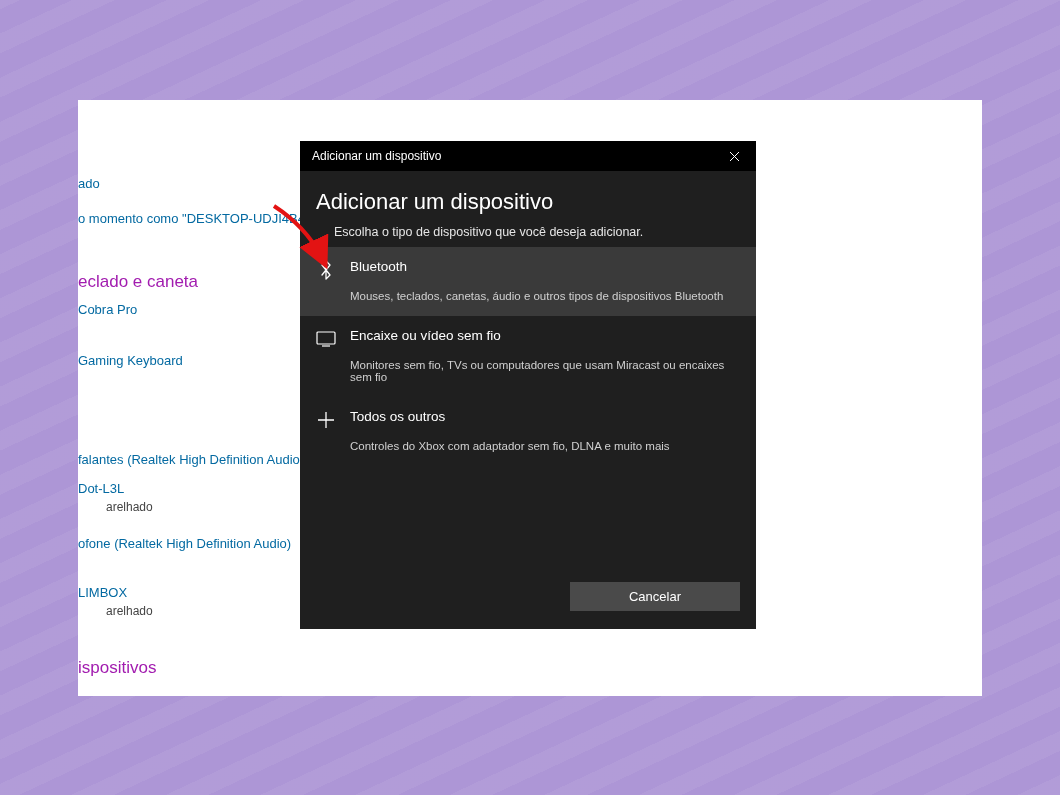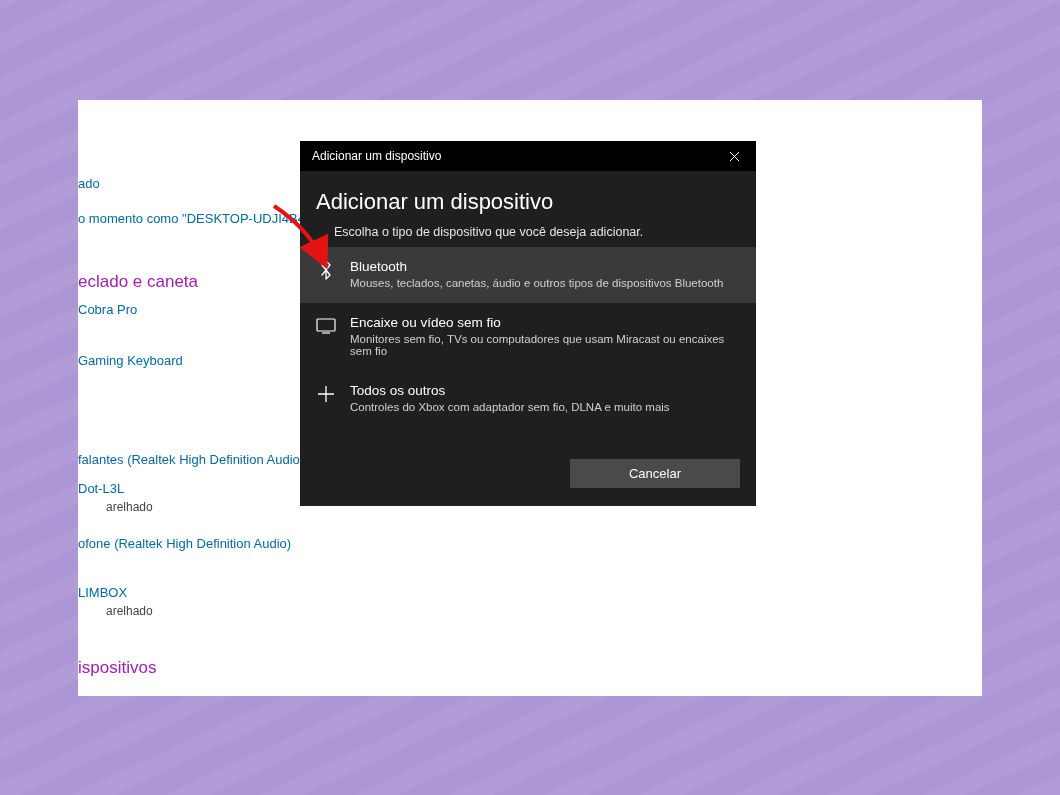--- a/index.html
+++ b/index.html
@@ -30,21 +30,21 @@
     
     .settings-bg { position: absolute; left: 0; top: 0; width: 220px; padding-top: 72px; color: #000; }
     .settings-line { font-size: 13px; color: #0369a1; margin: 4px 0; white-space: nowrap; }
     .settings-small { font-size: 12px; color: #444; margin: 0 0 6px 0; white-space: nowrap; padding-left: 28px; }
     .settings-section { font-size: 17px; color: #a21caf; margin: 26px 0 10px 0; white-space: nowrap; }
 
     
     .dialog {
       position: absolute;
       left: 222px; top: 41px;
-      width: 456px; height: 365px;
+      width: 456px; height: 488px;
       background: #1f1f1f;
       color: #fff;
       display: flex;
       flex-direction: column;
       font-size: 13px;
     }
     .titlebar {
       height: 30px;
       background: #000;
       display: flex;
@@ -62,21 +62,21 @@
     .dialog-title { font-size: 22px; font-weight: 300; margin-bottom: 10px; }
     .dialog-sub { font-size: 12.5px; color: #e6e6e6; margin-left: 18px; }
     .options { display:flex; flex-direction:column; }
     .option {
       display:flex; align-items:flex-start;
       padding: 12px 16px 14px 16px;
       cursor: pointer; gap: 14px;
     }
     .option.selected { background: #3a3a3a; }
     .opt-icon { width: 20px; height: 20px; flex: 0 0 20px; margin-top:1px; display:flex; align-items:center; justify-content:center; }
-    .opt-text { display:flex; flex-direction:column; gap:3px; }
+    .opt-text { display:flex; flex-direction:column; gap:16px; }
     .opt-title { font-size: 13.5px; font-weight: 400; }
     .opt-desc { font-size: 11.5px; color: #d0d0d0; }
     .dialog-footer {
       margin-top: auto;
       padding: 12px 16px 18px 0;
       display:flex; justify-content:flex-end;
     }
     .cancel-btn {
       background: #4a4a4a;
       color: #fff;

